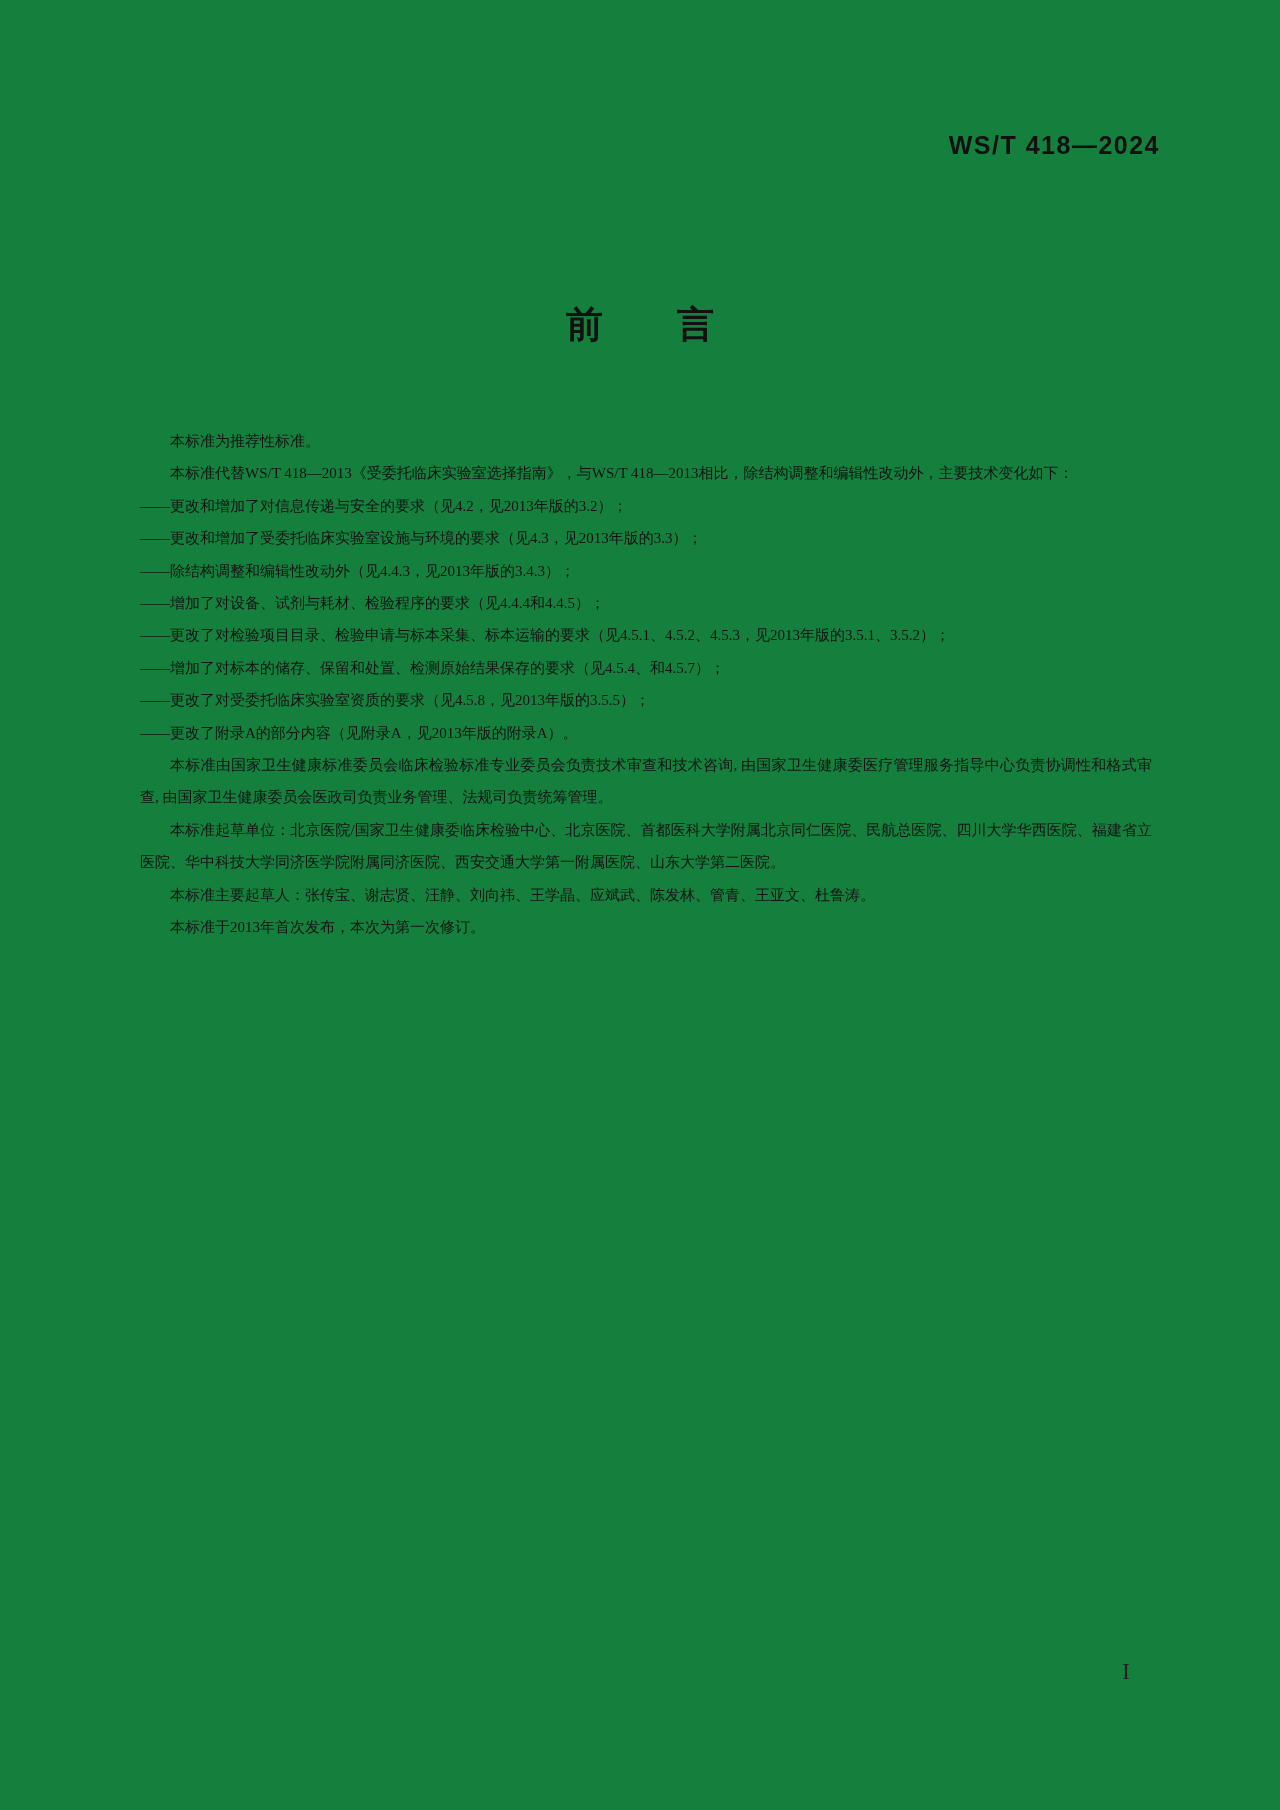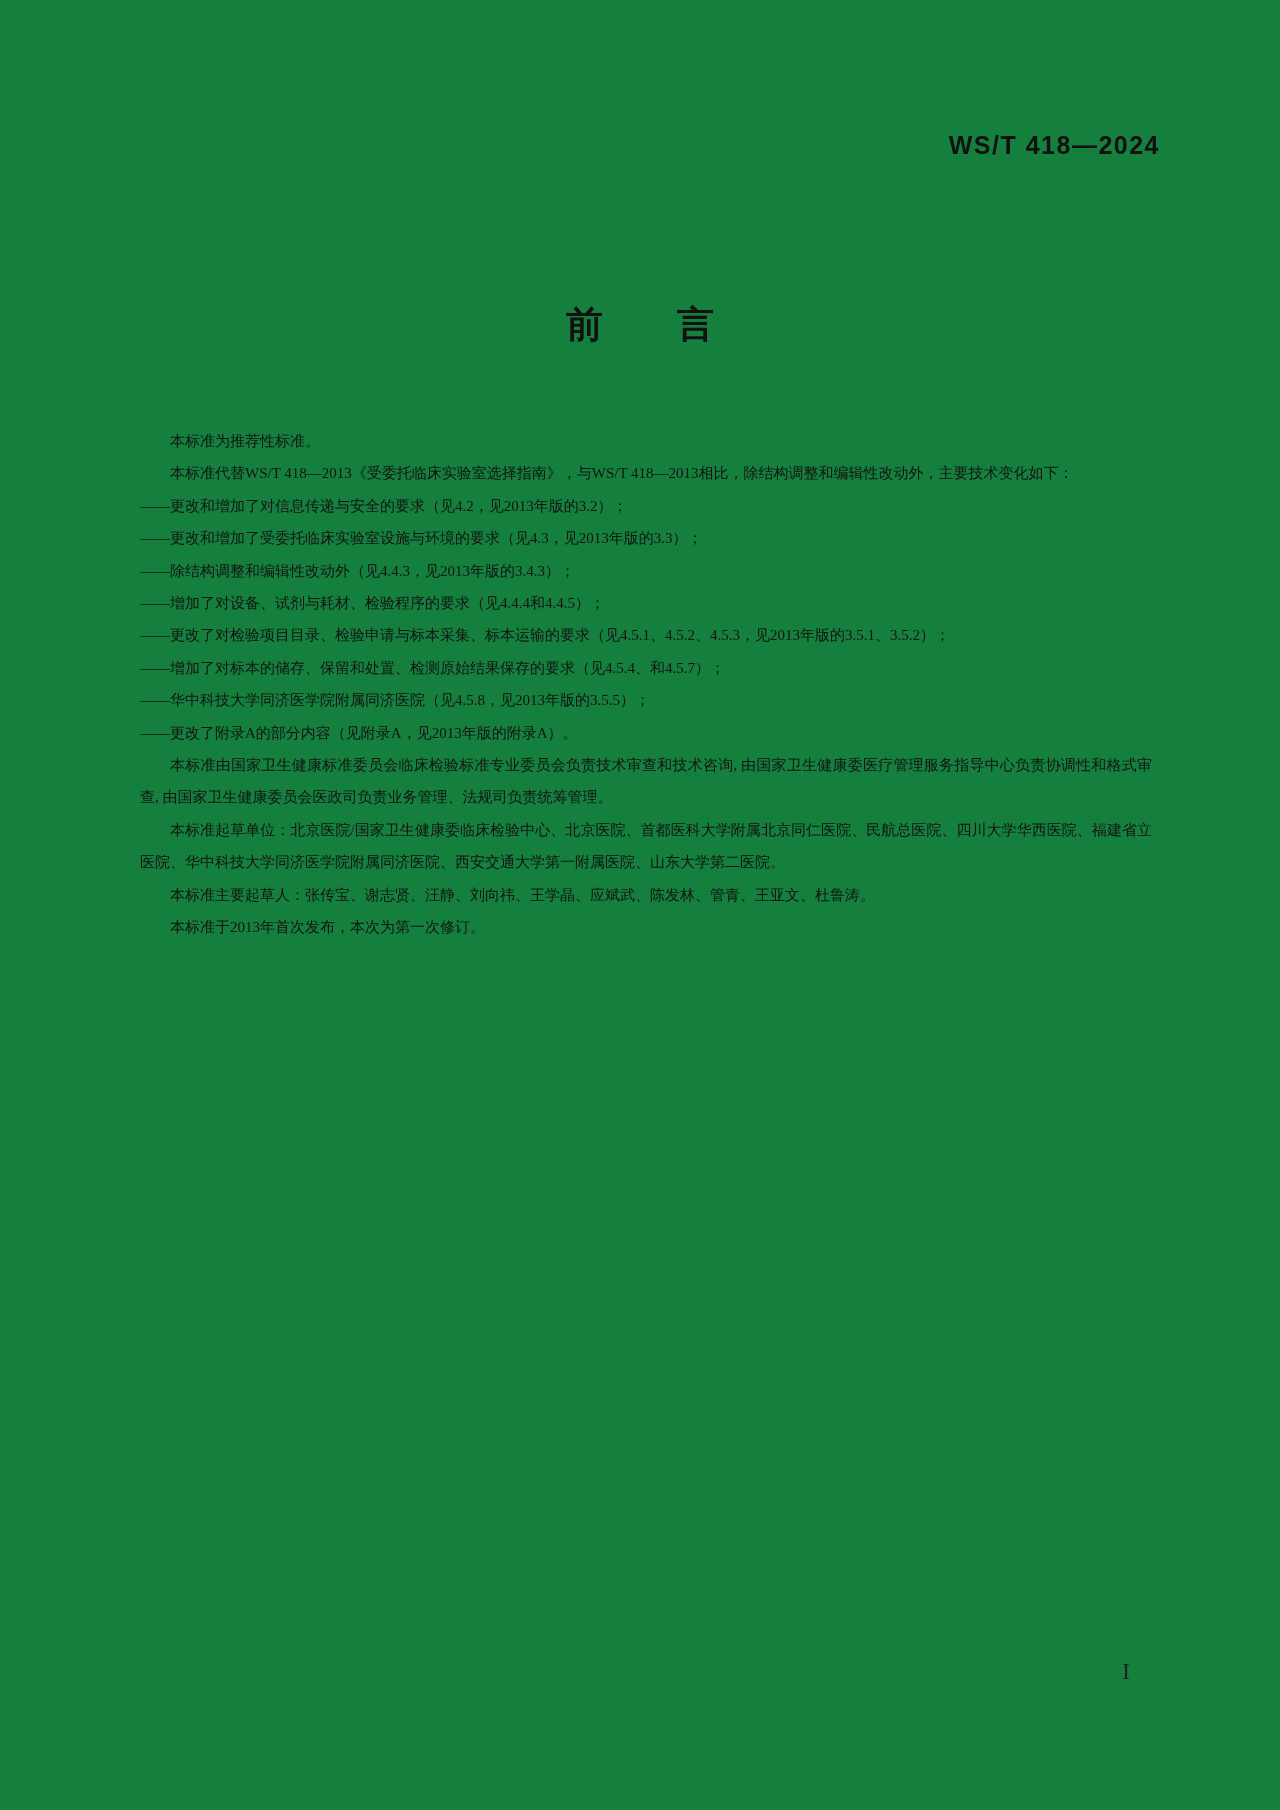--- a/index.html
+++ b/index.html
@@ -76,21 +76,21 @@
     <p class="indent">本标准为推荐性标准。</p>
 
     <p class="indent">本标准代替WS/T 418—2013《受委托临床实验室选择指南》，与WS/T 418—2013相比，除结构调整和编辑性改动外，主要技术变化如下：</p>
 
     <p class="change-item">——更改和增加了对信息传递与安全的要求（见4.2，见2013年版的3.2）；</p>
     <p class="change-item">——更改和增加了受委托临床实验室设施与环境的要求（见4.3，见2013年版的3.3）；</p>
     <p class="change-item">——除结构调整和编辑性改动外（见4.4.3，见2013年版的3.4.3）；</p>
     <p class="change-item">——增加了对设备、试剂与耗材、检验程序的要求（见4.4.4和4.4.5）；</p>
     <p class="change-item">——更改了对检验项目目录、检验申请与标本采集、标本运输的要求（见4.5.1、4.5.2、4.5.3，见2013年版的3.5.1、3.5.2）；</p>
     <p class="change-item">——增加了对标本的储存、保留和处置、检测原始结果保存的要求（见4.5.4、和4.5.7）；</p>
-    <p class="change-item">——华中科技大学同济医学院附属同济医院（见4.5.8，见2013年版的3.5.5）；</p>
+    <p class="change-item">——更改了对受委托临床实验室资质的要求（见4.5.8，见2013年版的3.5.5）；</p>
     <p class="change-item">——更改了附录A的部分内容（见附录A，见2013年版的附录A）。</p>
 
     <p class="indent">本标准由国家卫生健康标准委员会临床检验标准专业委员会负责技术审查和技术咨询, 由国家卫生健康委医疗管理服务指导中心负责协调性和格式审查, 由国家卫生健康委员会医政司负责业务管理、法规司负责统筹管理。</p>
 
     <p class="indent">本标准起草单位：北京医院/国家卫生健康委临床检验中心、北京医院、首都医科大学附属北京同仁医院、民航总医院、四川大学华西医院、福建省立医院、华中科技大学同济医学院附属同济医院、西安交通大学第一附属医院、山东大学第二医院。</p>
 
     <p class="indent">本标准主要起草人：张传宝、谢志贤、汪静、刘向祎、王学晶、应斌武、陈发林、管青、王亚文、杜鲁涛。</p>
 
     <p class="indent">本标准于2013年首次发布，本次为第一次修订。</p>
 

